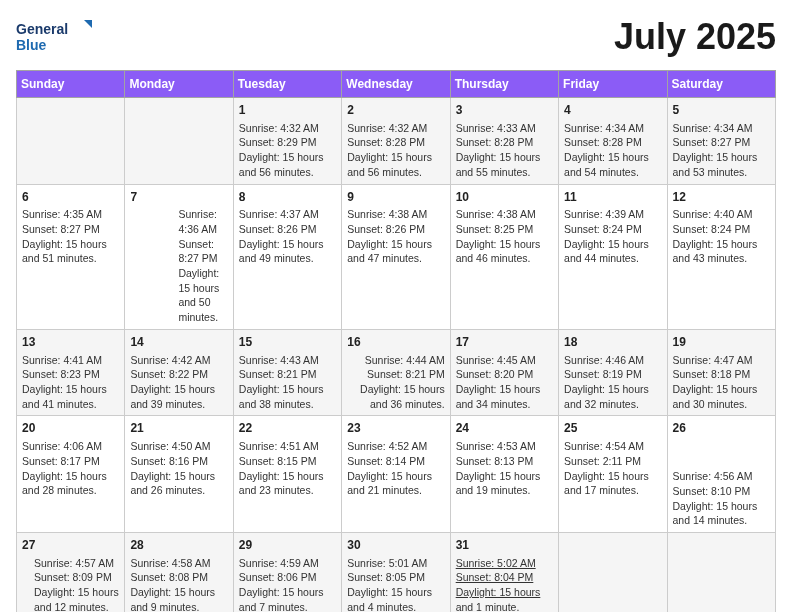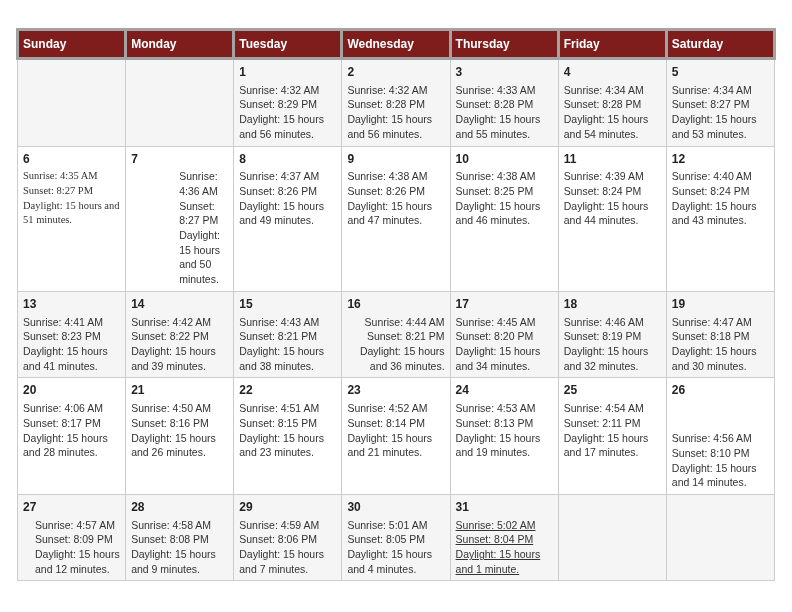--- a/index.html
+++ b/index.html
@@ -33,27 +33,27 @@
       font-size: 16px;
       font-weight: normal;
       color: #333;
     }
     table {
       width: 100%;
       border-collapse: collapse;
       font-size: 11px;
     }
     thead tr th {
-      background-color: #7f1d1d;
+      background-color: #8b5cf6;
       color: #fff;
       padding: 6px 4px;
       text-align: left;
       font-size: 12px;
       font-weight: bold;
-      border: 3px solid #a3a3a3;
+      border: 1px solid #a3a3a3;
     }
     tbody tr td {
       border: 1px solid #ccc;
       padding: 4px 5px;
       vertical-align: top;
       height: 80px;
       width: 106px;
       color: #222;
       line-height: 1.4;
     }
@@ -71,21 +71,29 @@
     }
     .day-info {
       color: #333;
       font-size: 10.5px;
     }
   </style>
 </head>
 <body>
 
 <div class="header">
+  <div class="logo">
+    <svg width="80" height="42" viewBox="0 0 80 42" xmlns="http://www.w3.org/2000/svg">
+      <text x="0" y="18" font-size="14" font-weight="bold" font-family="Arial" fill="#1a3a6b">General</text>
+      <text x="0" y="34" font-size="14" font-weight="bold" font-family="Arial" fill="#1e6ab0">Blue</text>
+      <polygon points="68,4 76,12 76,4" fill="#1e6ab0"></polygon>
+    </svg>
+  </div>
   <div class="title-block">
+    <h1>July 2025</h1>
   </div>
 </div>
 
 <table>
   <thead>
     <tr>
       <th>Sunday</th>
       <th>Monday</th>
       <th>Tuesday</th>
       <th>Wednesday</th>
@@ -125,21 +133,21 @@
         <td>
           <span class="day-number">5</span>
           <div class="day-info" style="white-space: pre-line;">Sunrise: 4:34 AM
 Sunset: 8:27 PM
 Daylight: 15 hours and 53 minutes.</div>
         </td>
       </tr>
       <tr>
         <td>
           <span class="day-number">6</span>
-          <div class="day-info" style="white-space: pre-line; font-family: Liberation Serif, serif;">Sunrise: 4:35 AM
+          <div class="day-info" style="white-space: pre-line;">Sunrise: 4:35 AM
 Sunset: 8:27 PM
 Daylight: 15 hours and 51 minutes.</div>
         </td>
         <td>
           <span class="day-number">7</span>
           <div class="day-info" style="white-space: pre-line; margin-left: 48px;">Sunrise: 4:36 AM
 Sunset: 8:27 PM
 Daylight: 15 hours and 50 minutes.</div>
         </td>
         <td>

